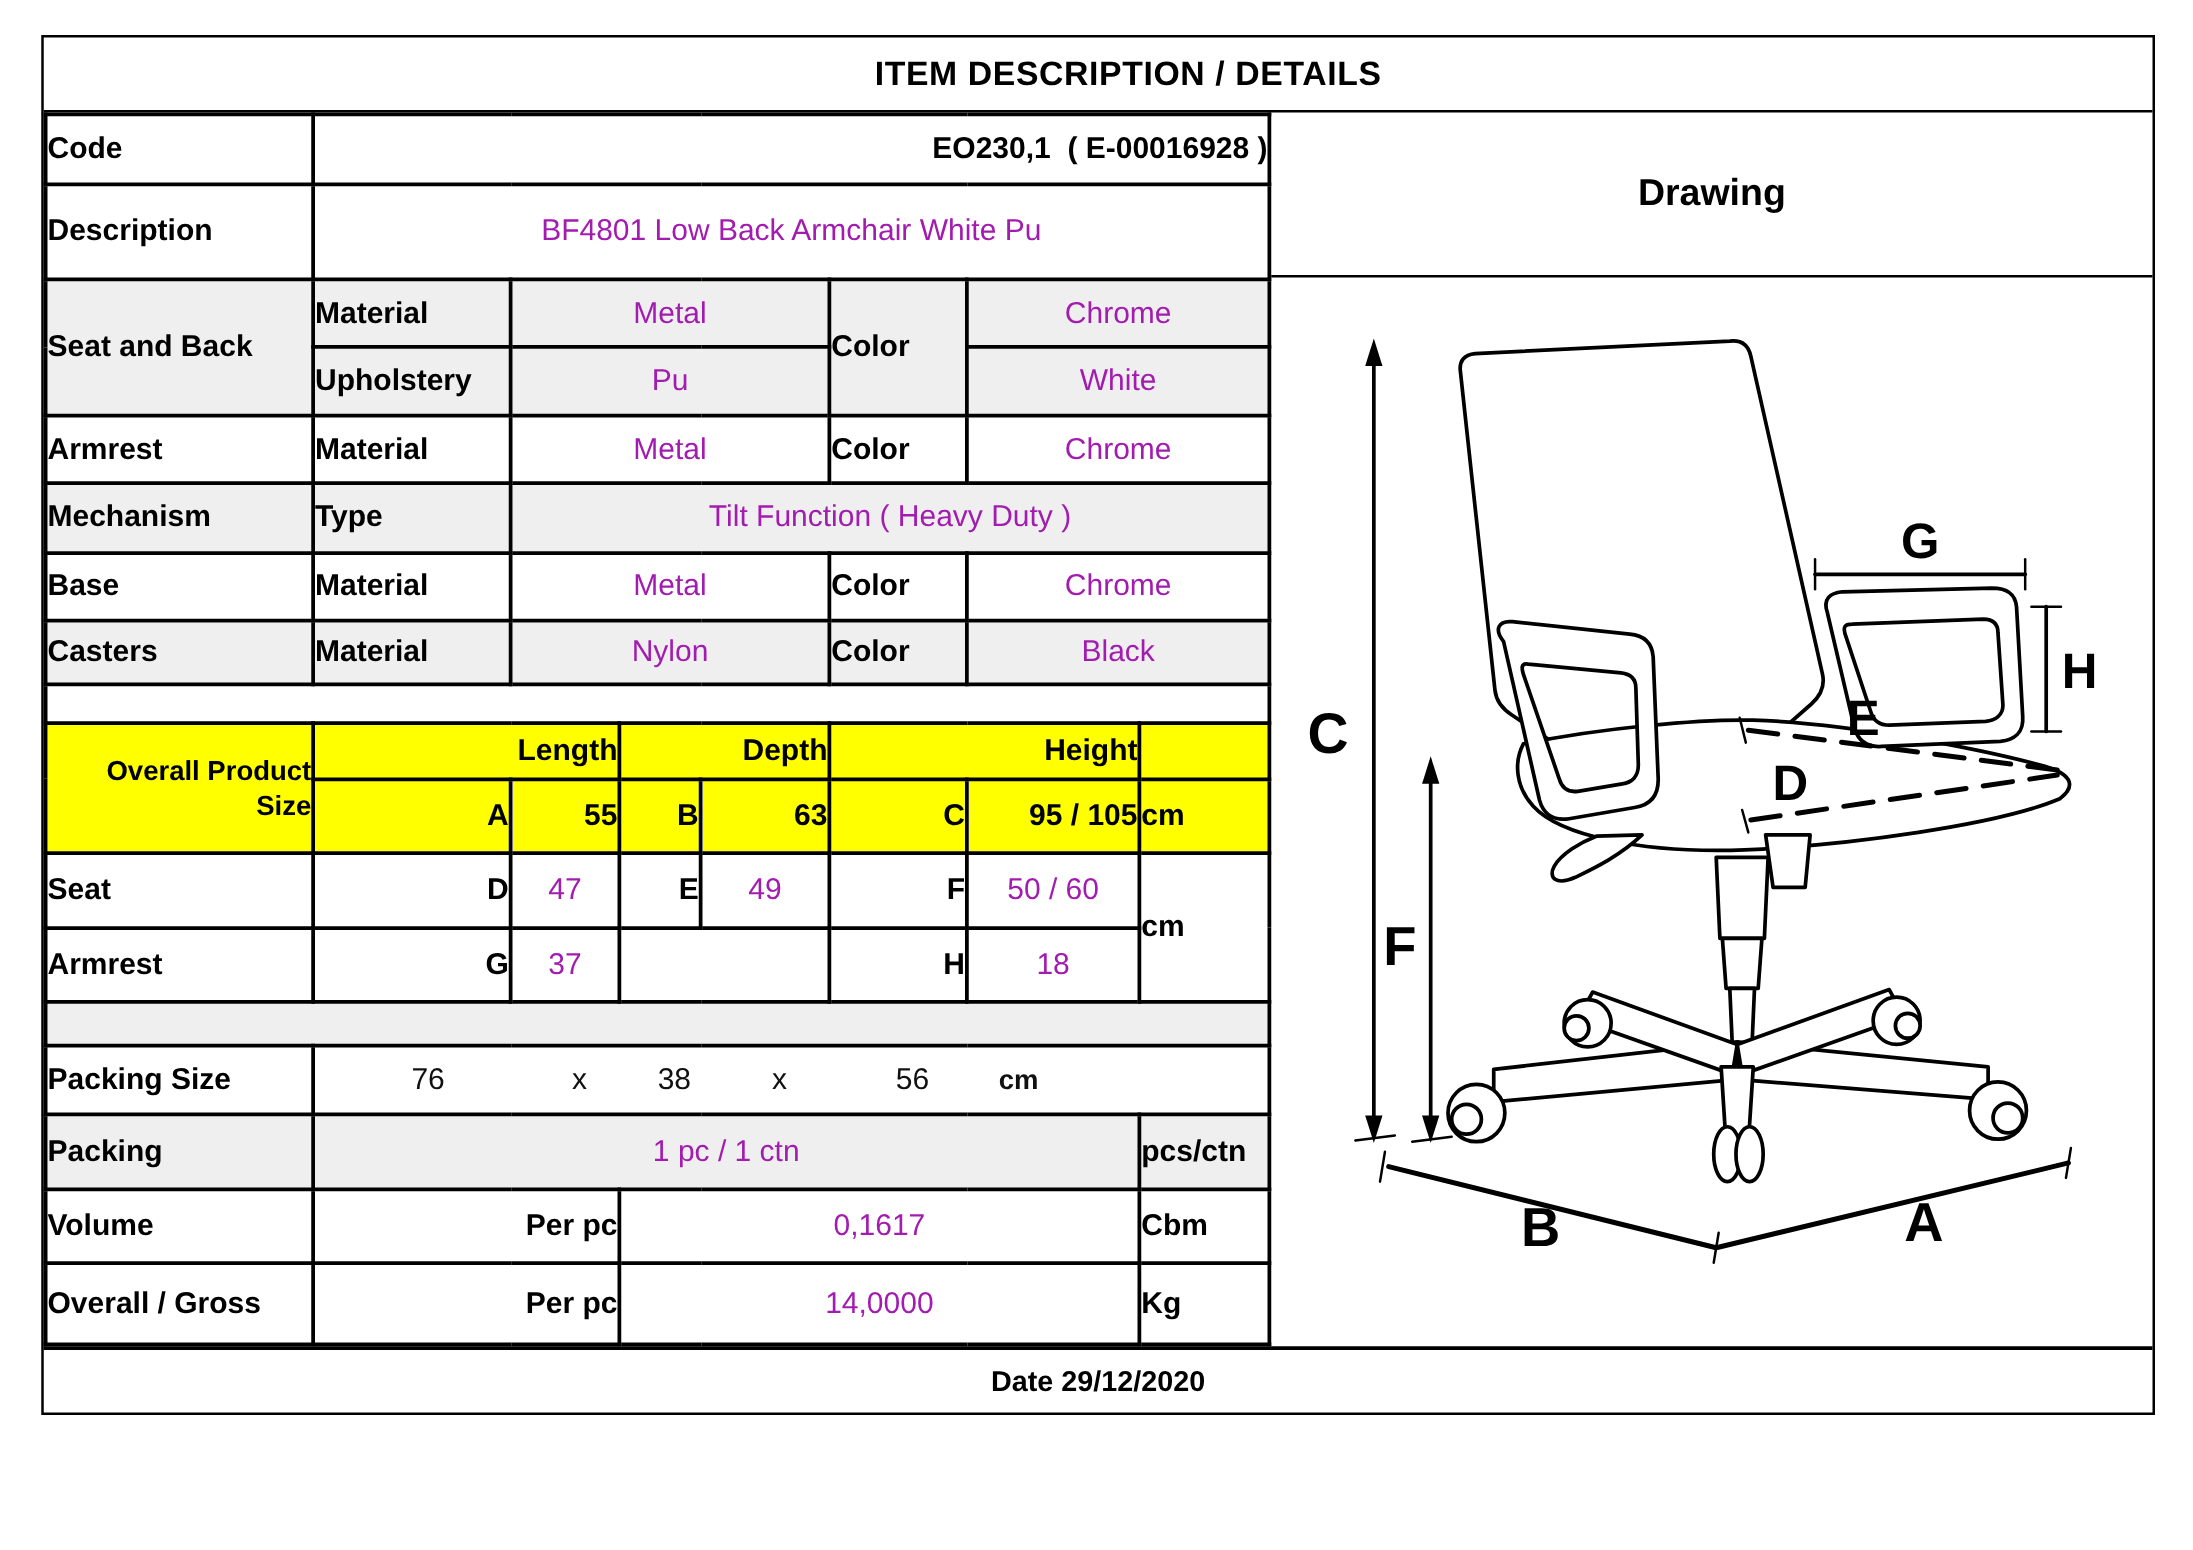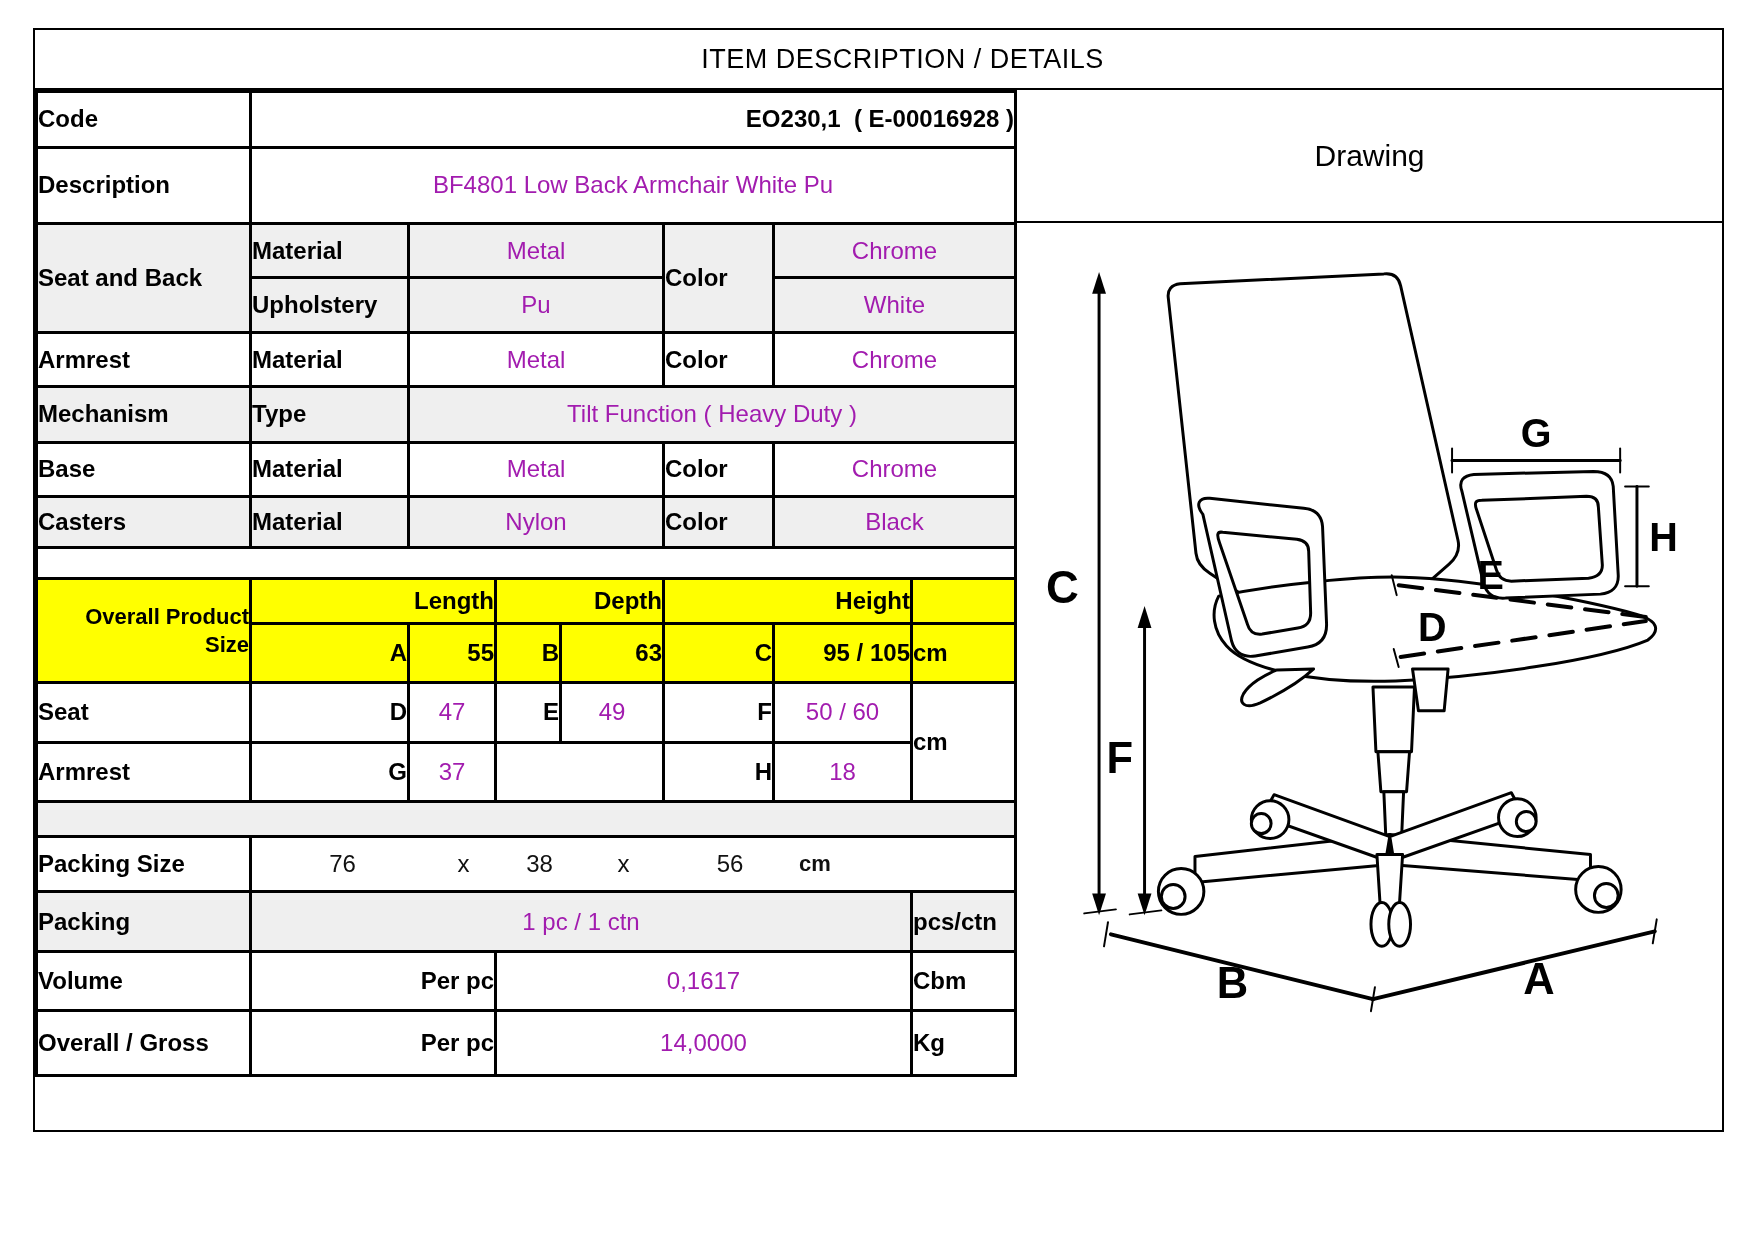--- a/index.html
+++ b/index.html
@@ -1,40 +1,40 @@
 <!DOCTYPE html>
 <html><head>
 <meta charset="utf-8">
 <style>
   html,body{margin:0;padding:0;background:#ffffff;}
   *{box-sizing:border-box;}
   body{font-family:"Liberation Sans","DejaVu Sans",sans-serif;color:#000;}
   .page{position:relative;width:1754px;height:1240px;background:#fff;overflow:hidden;}
   .sheet{position:absolute;left:33px;top:28px;width:1691px;height:1104px;border:2px solid #000;background:#fff;}
   .title-row{height:60px;border-bottom:2px solid #000;display:flex;align-items:center;justify-content:center;
-             font-size:27px;font-weight:400;letter-spacing:.5px;padding-left:48px;}
+             font-size:27px;font-weight:700;letter-spacing:.5px;padding-left:48px;}
   .body{display:flex;height:987px;}
   table.spec{border-collapse:collapse;table-layout:fixed;width:979px;height:987px;flex:0 0 979px;}
   table.spec td{border:3px solid #000;padding:0;vertical-align:middle;font-size:24px;overflow:hidden;}
   td.lbl{font-weight:700;font-size:22px;text-align:left;padding-left:8px;}
   td.val{text-align:center;font-weight:400;color:#a21caf;}
   td.valb{text-align:right;font-weight:700;}
   td.unit{font-weight:700;font-size:22px;text-align:left;padding-left:14px;}
   td.g{background:#efefef;}
   td.y{background:#ffff00;}
   td.nb{border-bottom:0;}
   td.gap{border-left:3px solid #000;border-right:3px solid #000;}
   td.codeval{white-space:pre;}
   .ysec{font-weight:700;}
   .psgrid{display:grid;grid-template-columns:155px 87px 65px 103px 110px 1fr;align-items:center;width:100%;padding-left:13px;}
   .psgrid span{text-align:center;font-weight:400;color:#111;}
   .psgrid .pu{text-align:left;font-weight:700;font-size:22px;padding-left:14px;}
   .draw-pane{flex:1 1 auto;display:flex;flex-direction:column;}
   .draw-head{height:135px;border-bottom:2px solid #000;display:flex;align-items:center;justify-content:center;
-             font-size:30px;font-weight:400;}
+             font-size:30px;font-weight:700;}
   .draw-canvas{flex:1;position:relative;}
   .date-row{height:53px;border-top:3px solid #000;display:flex;align-items:center;justify-content:center;
             font-size:23px;font-weight:700;}
   svg text{font-family:"Liberation Sans","DejaVu Sans",sans-serif;font-weight:700;fill:#000;}
 </style>
 </head>
 <body>
 
 <div class="page">
   <div class="sheet">
@@ -301,14 +301,15 @@
             <text x="1666" y="554" font-size="40" text-anchor="middle">H</text>
             <text x="1491" y="592" font-size="40" text-anchor="middle">E</text>
             <text x="1432" y="644" font-size="40" text-anchor="middle">D</text>
             <text x="1230" y="1002" font-size="44" text-anchor="middle">B</text>
             <text x="1540" y="998" font-size="44" text-anchor="middle">A</text>
           </svg>
         </div>
       </div>
     </div>
 
+    <div class="date-row">Date 29/12/2020</div>
   </div>
 </div>
 
 </body></html>

